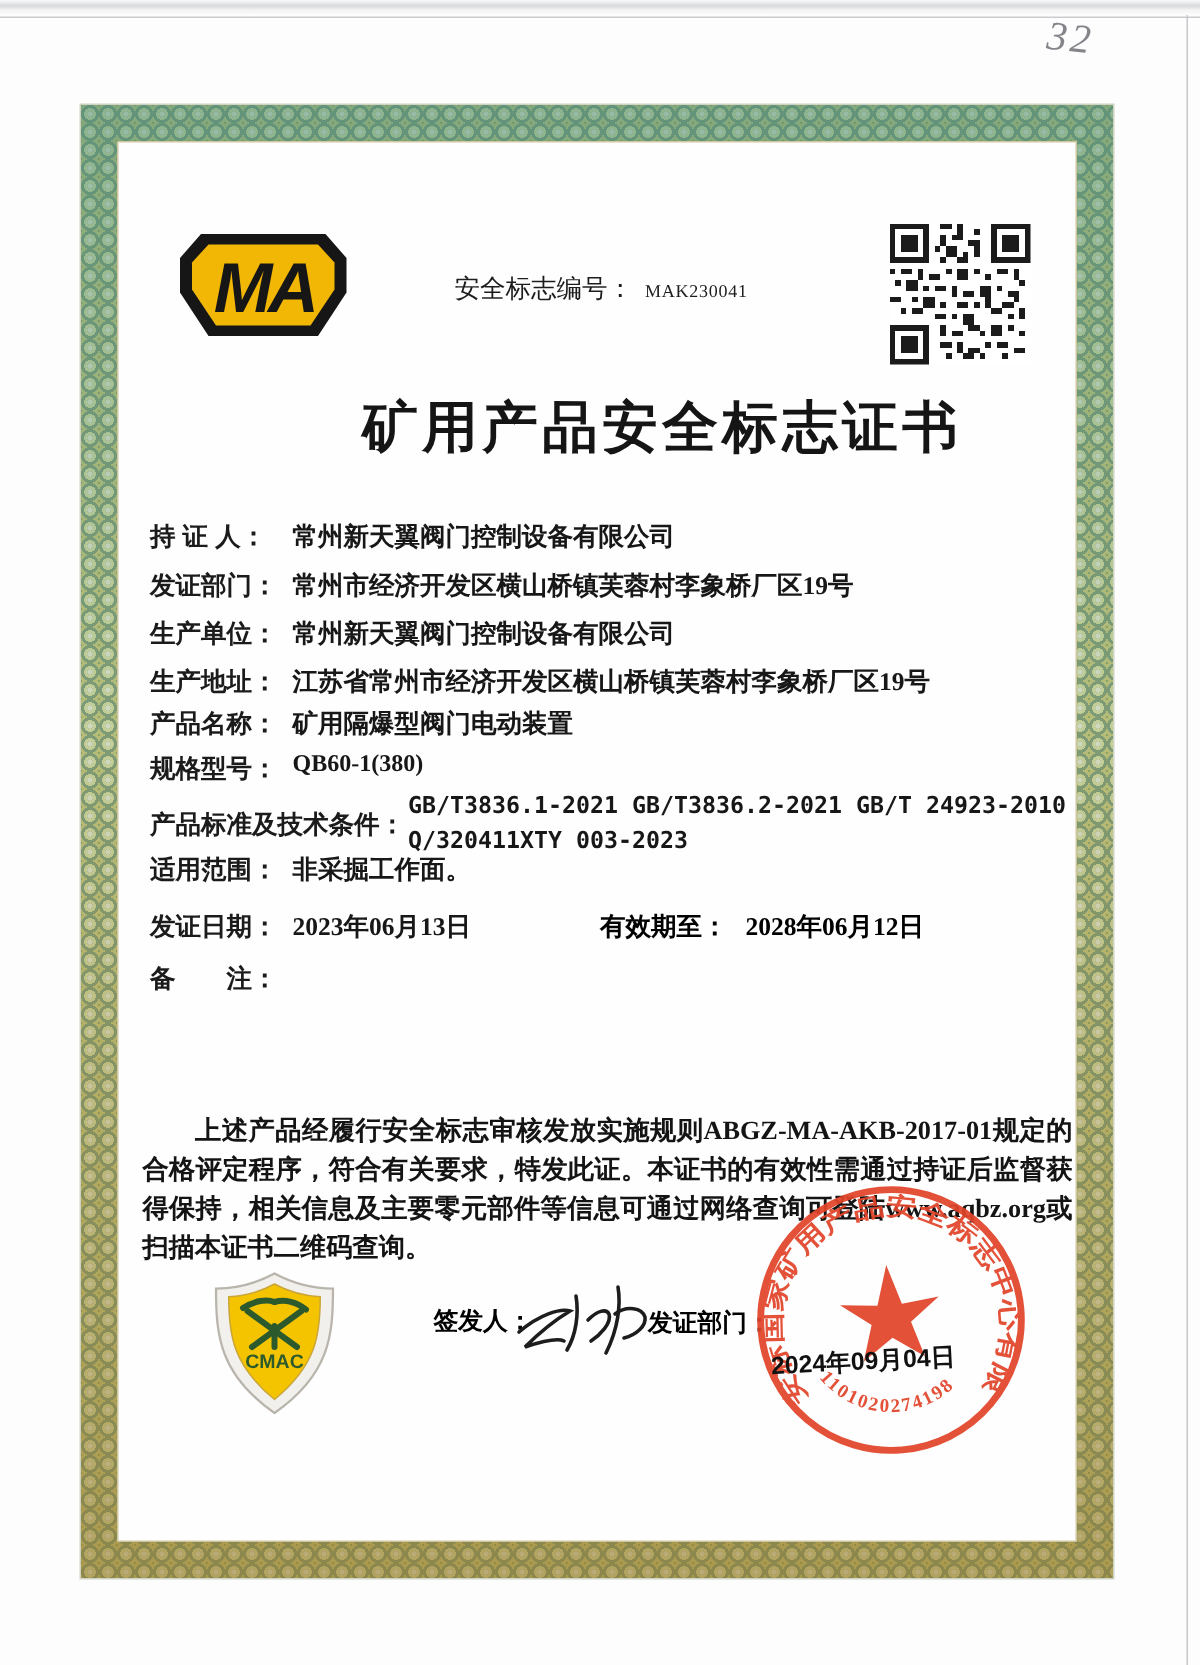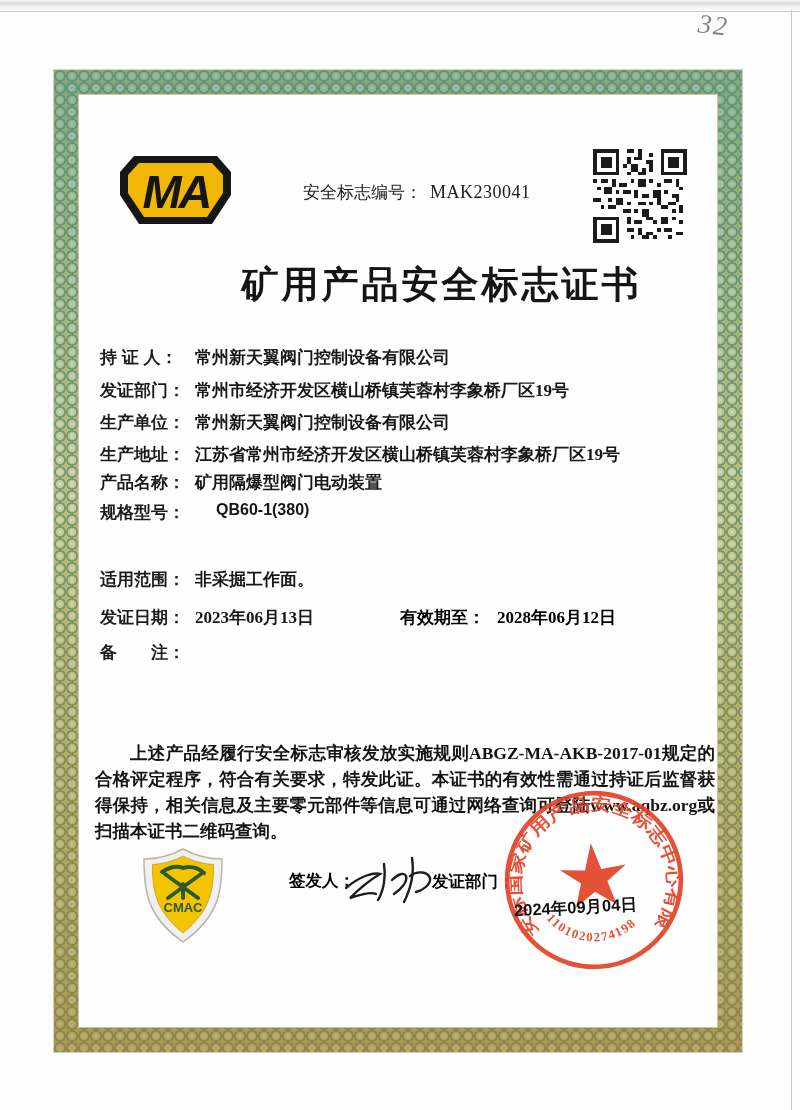--- a/index.html
+++ b/index.html
@@ -47,21 +47,21 @@
     border:1px solid #cec69f;
     box-shadow:inset 0 0 0 4px #fefefe;
   }
   
   .ma-logo { position:absolute; left:119px; top:147px; width:113px; height:84px; }
   .certno {
     position:absolute; left:303px; top:181px; font-size:17px; color:#1c1c1c;
     white-space:nowrap;
   }
   .certno .lbl { font-weight:normal; font-family:"Liberation Sans", sans-serif; }
-  .certno .val { font-family:"Liberation Serif", serif; font-size:18px; letter-spacing:0.5px; padding-left:8px;}
+  .certno .val { font-family:"Liberation Serif", serif; font-size:12px; letter-spacing:0.5px; padding-left:8px;}
   .qr { position:absolute; left:593px; top:149px; width:94px; height:94px; }
   .title {
     position:absolute; left:54px; top:260px; width:775px;
     text-align:center; font-size:37px; font-weight:bold; color:#151515;
     letter-spacing:3px; font-family:Liberation Serif, serif;
   }
   
   .row { position:absolute; left:100px; white-space:nowrap; }
   .row .lbl {
     display:inline-block; font-size:17px; font-weight:bold; color:#1b1b1b;
@@ -219,21 +219,28 @@
   <div class="row" style="top:443px">
     <span class="lbl">生产地址：</span>
     <span class="val">江苏省常州市经济开发区横山桥镇芙蓉村李象桥厂区19号</span>
   </div>
   <div class="row" style="top:471px">
     <span class="lbl">产品名称：</span>
     <span class="val">矿用隔爆型阀门电动装置</span>
   </div>
   <div class="row" style="top:501px">
     <span class="lbl">规格型号：</span>
-    <span class="val" style="font-family:Liberation Sans, sans-serif; font-size:16px; font-weight:bold;margin-left:21px;">QB60-1(380)</span>
+    <span class="val" style="font-family:Liberation Serif, serif; font-size:16px; font-weight:bold;">QB60-1(380)</span>
+  </div>
+  <div class="row" style="top:538px">
+    <span class="lbl">产品标准及技术条件：</span>
+    <span class="std-vals">
+      <span style="display:block">GB/T3836.1-2021 GB/T3836.2-2021 GB/T 24923-2010</span>
+      <span style="display:block">Q/320411XTY 003-2023</span>
+    </span>
   </div>
   <div class="row" style="top:568px">
     <span class="lbl">适用范围：</span>
     <span class="val">非采掘工作面。</span>
   </div>
 
   <div class="row dates" style="top:606px">
     <span class="lbl">发证日期：</span>
     <span class="val">2023年06月13日</span>
     <span class="lbl2">有效期至：</span>

